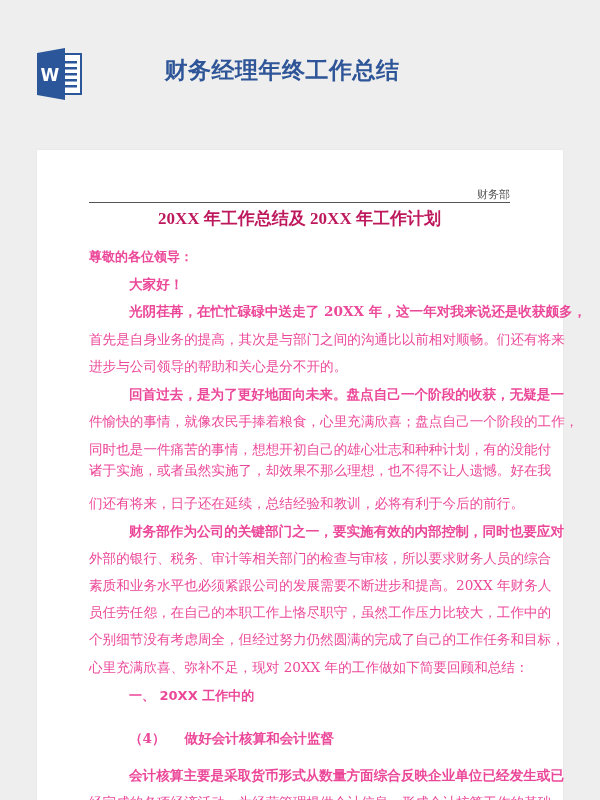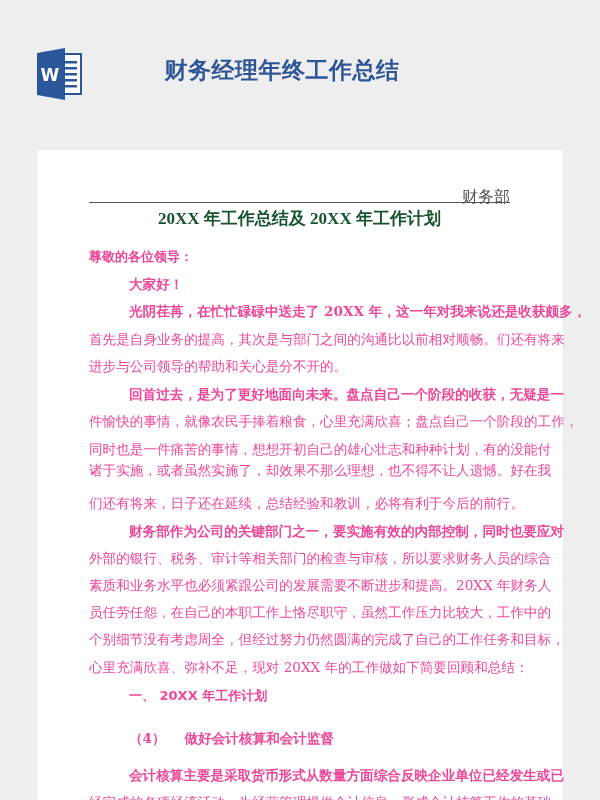--- a/index.html
+++ b/index.html
@@ -23,27 +23,27 @@
     font-family:"DejaVu Sans","Liberation Sans",sans-serif;
     font-size:15px; color:#333333;
   }
   .page {
     position:absolute; left:37px; top:150px; width:526px; height:660px;
     background:#ffffff;
     box-shadow:0 0 2px rgba(0,0,0,0.06);
   }
   .content { position:absolute; left:52px; top:0; width:421px; }
   .dept {
-    position:absolute; right:0; top:37px; font-size:16px; color:#555;
+    position:absolute; right:0; top:37px; font-size:11px; color:#555;
   }
   .rule { position:absolute; left:0; top:52px; width:421px; height:1px; background:#555; }
   .doc-title {
     position:absolute; left:0; width:421px; top:57px; text-align:center;
     font-family:"Liberation Serif","DejaVu Serif",serif;
-    font-size:17px; font-weight:bold; color:#14532d;
+    font-size:17px; font-weight:bold; color:#be185d;
   }
   .line {
     position:absolute; left:0; width:421px; font-size:13.6px; color:#ec4899;
     white-space:nowrap; line-height:18px; text-align:justify;
     text-align-last:justify;
   }
   .line.last { text-align-last:left; }
   .line.indent { left:40px; width:393px;font-weight:bold; }
   .bold { font-weight:bold; }
   .greeting { font-family:"DejaVu Sans","Liberation Sans",sans-serif; font-size:13px; }
@@ -84,19 +84,19 @@
     <div class="line" style="top:290px">同时也是一件痛苦的事情，想想开初自己的雄心壮志和种种计划，有的没能付</div>
     <div class="line" style="top:311px">诸于实施，或者虽然实施了，却效果不那么理想，也不得不让人遗憾。好在我</div>
     <div class="line last" style="top:344px">们还有将来，日子还在延续，总结经验和教训，必将有利于今后的前行。</div>
     <div class="line indent" style="top:372px">财务部作为公司的关键部门之一，要实施有效的内部控制，同时也要应对</div>
     <div class="line" style="top:399px">外部的银行、税务、审计等相关部门的检查与审核，所以要求财务人员的综合</div>
     <div class="line" style="top:426px">素质和业务水平也必须紧跟公司的发展需要不断进步和提高。20XX 年财务人</div>
     <div class="line" style="top:453px">员任劳任怨，在自己的本职工作上恪尽职守，虽然工作压力比较大，工作中的</div>
     <div class="line" style="top:480px">个别细节没有考虑周全，但经过努力仍然圆满的完成了自己的工作任务和目标，</div>
     <div class="line last" style="top:508px">心里充满欣喜、弥补不足，现对 20XX 年的工作做如下简要回顾和总结：</div>
 
-    <div class="line indent last bold sans" style="top:537px; font-size:13px;">一、  20XX 年工作计划</div>
+    <div class="line indent last bold sans" style="top:537px; font-size:13px;">一、  20XX 工作中的</div>
     <div class="line indent last" style="top:579px; white-space:pre;">（4）    做好会计核算和会计监督</div>
 
     <div class="line indent" style="top:616px">会计核算主要是采取货币形式从数量方面综合反映企业单位已经发生或已</div>
     <div class="line" style="top:643px">经完成的各项经济活动，为经营管理提供会计信息，形成会计核算工作的基础</div>
   </div>
 </div>
 
 </body></html>

